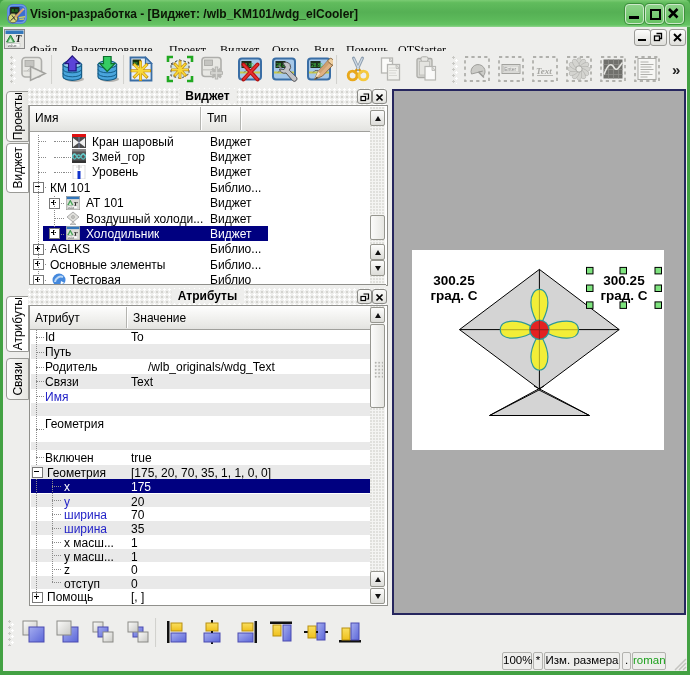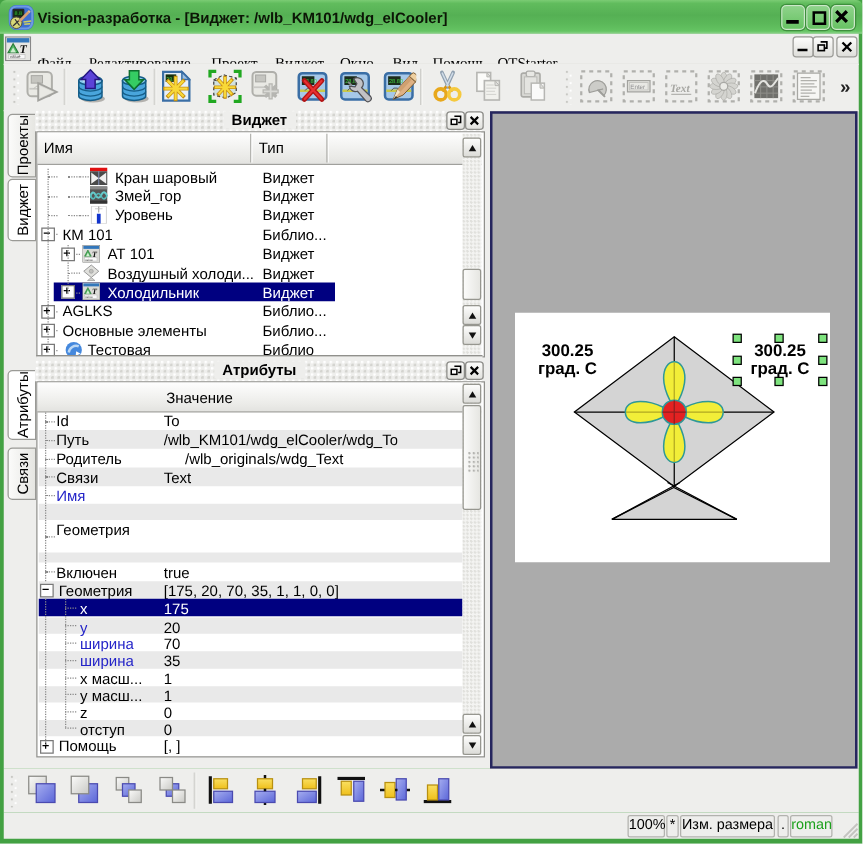--- a/index.html
+++ b/index.html
@@ -330,21 +330,21 @@
 <div class="abs dbtn" style="left:357px;top:289px"><svg width="13" height="13">
         <path d="M5.5 3 h5 v5 h-2" fill="none" stroke="#000" stroke-width="1.2"></path>
         <rect x="3" y="5.5" width="4.5" height="4" fill="#fff" stroke="#000" stroke-width="1.2"></rect>
       </svg></div>
 <div class="abs dbtn" style="left:372px;top:289px"><svg width="13" height="13">
         <path d="M3.5 3.5 L9.5 9.5 M9.5 3.5 L3.5 9.5" stroke="#000" stroke-width="1.7"></path>
       </svg></div>
 <div class="abs twrap" style="top:105px;height:179px;"></div>
 <div class="abs thead" style="left:30px;top:106px;width:355px;height:25px;"></div>
 <div class="abs thcell" style="left:30px;top:107px;width:171px;height:23px;">Имя</div>
-<div class="abs thcell" style="left:202px;top:107px;width:60px;height:23px;">Тип</div>
+<div class="abs thcell" style="left:202px;top:107px;width:39px;height:23px;">Тип</div>
 <div class="abs dot" style="left:54px;top:141.2px;width:10px"></div>
 <div class="abs dot" style="left:38px;top:141.2px;width:8px"></div>
 <div class="abs dot" style="left:64px;top:141.2px;width:7px"></div>
 <svg class="abs" style="left:72px;top:134px" width="14" height="14">
       <rect x="0" y="0" width="14" height="3" fill="#e01010"></rect>
       <rect x="0" y="3" width="14" height="11" fill="#4a4a4a"></rect>
       <path d="M1 4 L7 8.5 L1 13 Z" fill="#f0f0f0"></path>
       <path d="M13 4 L7 8.5 L13 13 Z" fill="#f0f0f0"></path>
       <path d="M7 3 v11" stroke="#9ad" stroke-width="0.6"></path>
     </svg>
@@ -456,28 +456,28 @@
     </div>
 <div class="abs sthumb" style="left:370px;top:215px;height:25px;"></div>
 <div class="abs sbtn" style="left:370px;top:244px;">
       <div class="arr arrup"></div>
     </div>
 <div class="abs sbtn" style="left:370px;top:260px;">
       <div class="arr arrdn"></div>
     </div>
 <div class="abs twrap" style="top:305px;height:299px;"></div>
 <div class="abs thead" style="left:30px;top:306px;width:355px;height:23px;"></div>
+<div class="abs thcell" style="left:30px;top:307px;width:97px;height:21px;">Атрибут</div>
 <div class="abs thcell" style="left:128px;top:307px;width:257px;height:21px;border-right:none;">Значение</div>
 <div class="abs dot" style="left:36px;top:336.5px;width:8px"></div>
 <div class="abs trow" style="left:45px;top:330px;background:none">Id</div>
 <div class="abs trow" style="left:131px;top:330px;background:none">To</div>
 <div class="abs gray" style="left:31px;top:344px;width:339px;height:15px"></div>
 <div class="abs dot" style="left:36px;top:351.5px;width:8px"></div>
 <div class="abs trow" style="left:45px;top:345px;background:none">Путь</div>
-<div class="abs trow" style="left:131px;top:345px;background:none">/wlb_KM101/wdg_elCooler/wdg_To</div>
 <div class="abs dot" style="left:36px;top:366.5px;width:8px"></div>
 <div class="abs trow" style="left:45px;top:360px;background:none">Родитель</div>
 <div class="abs trow" style="left:148px;top:360px;background:none">/wlb_originals/wdg_Text</div>
 <div class="abs gray" style="left:31px;top:374px;width:339px;height:14.5px"></div>
 <div class="abs dot" style="left:36px;top:381.25px;width:8px"></div>
 <div class="abs trow" style="left:45px;top:375px;background:none">Связи</div>
 <div class="abs trow" style="left:131px;top:375px;background:none">Text</div>
 <div class="abs dot" style="left:36px;top:395.75px;width:8px"></div>
 <div class="abs trow blue" style="left:45px;top:389.5px;background:none">Имя</div>
 <div class="abs gray" style="left:31px;top:403px;width:339px;height:12.5px"></div>

